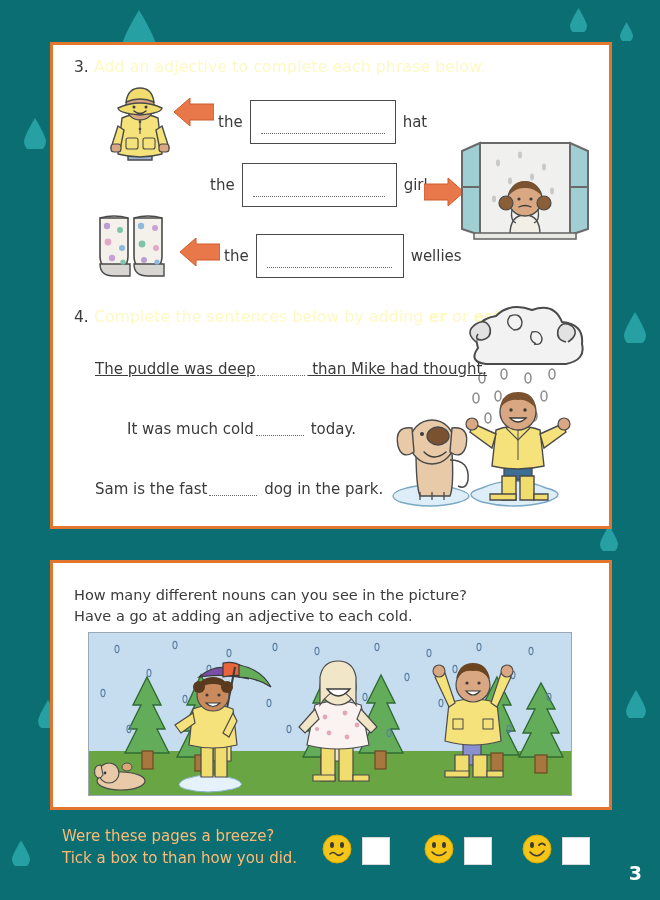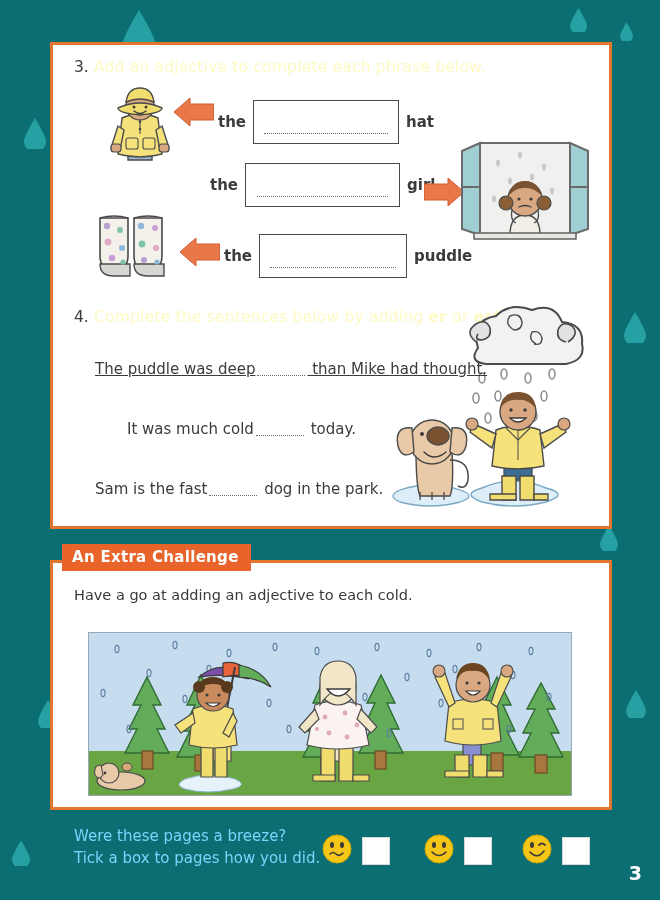--- a/index.html
+++ b/index.html
@@ -29,21 +29,21 @@
   
   .qrow{position:absolute;display:flex;align-items:flex-start;}
   .qnum{
     font-family:"DejaVu Sans", sans-serif;
     font-size:15.5px;color:#3b3b3b;width:20px;flex:none;
   }
   .qtext{font-size:15.5px;color:#fef9c3;line-height:1.2;letter-spacing:.2px;}
   .qtext b{font-weight:bold;}
 
   
-  .phrase{position:absolute;display:flex;align-items:center;font-weight:bold;}
+  .phrase{position:absolute;display:flex;align-items:center;}
   .phrase .lbl{font-size:15px;color:#3b3b3b;}
   .ansbox{
     border:1.4px solid #4a4a4a;background:#fff;
     display:flex;align-items:flex-end;justify-content:center;
     box-sizing:border-box;
   }
   .dotline{
     border-bottom:1.6px dotted #6a6a6a;
     width:86%;margin-bottom:9px;height:1px;
   }
@@ -71,21 +71,21 @@
 
   
   #scene{
     position:absolute;left:88px;top:632px;width:484px;height:164px;
     border:1px solid #9aa7b4;box-sizing:border-box;overflow:hidden;
   }
 
   
   #footer-text{
     position:absolute;left:62px;top:826px;
-    color:#7dd3fc;font-size:15px;line-height:1.45;margin-left:12px;
+    color:#fdba74;font-size:15px;line-height:1.45;
   }
   .smiley-group{position:absolute;top:834px;display:flex;align-items:center;gap:10px;}
   .tickbox{width:28px;height:28px;background:#fff;border:1px solid #d8d8d8;box-sizing:border-box;}
   #page-number{
     position:absolute;right:18px;top:862px;
     color:#fff;font-weight:bold;font-size:19px;
   }
   .arrow{position:absolute;}
 </style>
 </head>
@@ -257,21 +257,21 @@
     <svg width="42" height="28" viewBox="0 0 42 28">
       <path d="M42 6 L42 22 L18 22 L18 28 L2 14 L18 0 L18 6 Z" fill="#e8774a" stroke="#d05b2a" stroke-width="1"></path>
     </svg>
   </div>
 
   <div class="phrase" style="left:224px;top:234px;">
     <span class="lbl">the</span>
     <span class="ansbox" style="width:148px;height:44px;margin:0 7px;">
       <span class="dotline"></span>
     </span>
-    <span class="lbl">puddle</span>
+    <span class="lbl">wellies</span>
   </div>
 
   <div class="qrow" style="left:74px;top:308px;">
     <span class="qnum">4.</span>
     <span class="qtext">
       <span>Complete the sentences below by adding </span><b>er</b><span> or </span><b>est</b><span>.</span>
     </span>
   </div>
 
   <div class="arrow" style="left:386px;top:300px;">
@@ -335,22 +335,22 @@
     <span>The puddle was deep</span><span class="blank"></span><span> than Mike had thought.</span>
   </div>
   <div class="sentence" style="left:95px;top:420px;margin-left:32px;">
     <span>It was much cold</span><span class="blank"></span><span> today.</span>
   </div>
   <div class="sentence" style="left:95px;top:480px;">
     <span>Sam is the fast</span><span class="blank"></span><span> dog in the park.</span>
   </div>
 
   <div class="card" id="challenge-card"></div>
-  <div id="challenge-banner">An Extra Challenge</div>
   <div id="challenge-text">
+    <div>How many different nouns can you see in the picture?</div>
     <div>Have a go at adding an adjective to each cold.</div>
   </div>
 
   <div id="scene">
     <svg width="482" height="162" viewBox="0 0 482 162">
       <rect width="482" height="162" fill="#c6dcef"></rect>
       <rect y="118" width="482" height="44" fill="#6aa544"></rect>
 
       <g stroke="#2f6b33" stroke-width="1.4">
         <g fill="#63ad5a">
@@ -469,21 +469,21 @@
         <path d="M367 46 Q370 30 384 30 Q398 30 401 46 Q392 36 384 38 Q374 36 367 46 Z" fill="#6b4420"></path>
         <circle cx="378" cy="50" r="1.6" fill="#3b3b3b"></circle>
           <circle cx="390" cy="50" r="1.6" fill="#3b3b3b"></circle>
         <path d="M377 58 Q384 66 391 58 Z" fill="#fff" stroke="#3b3b3b" stroke-width="1.2"></path>
       </g>
     </svg>
   </div>
 
   <div id="footer-text">
     <div>Were these pages a breeze?</div>
-    <div>Tick a box to pages how you did.</div>
+    <div>Tick a box to than how you did.</div>
   </div>
 
   <div class="smiley-group" style="left:322px;">
     <span>
       <svg width="30" height="30" viewBox="0 0 30 30">
         <circle cx="15" cy="15" r="14" fill="#f5c518" stroke="#d9a800" stroke-width="1"></circle>
         <ellipse cx="10" cy="11" rx="2" ry="3" fill="#3b3b3b"></ellipse>
         <ellipse cx="20" cy="11" rx="2" ry="3" fill="#3b3b3b"></ellipse>
         <path d="M8 20 Q11 17 14 20 Q17 23 21 19" fill="none" stroke="#3b3b3b" stroke-width="1.6" stroke-linecap="round"></path>
       </svg>

